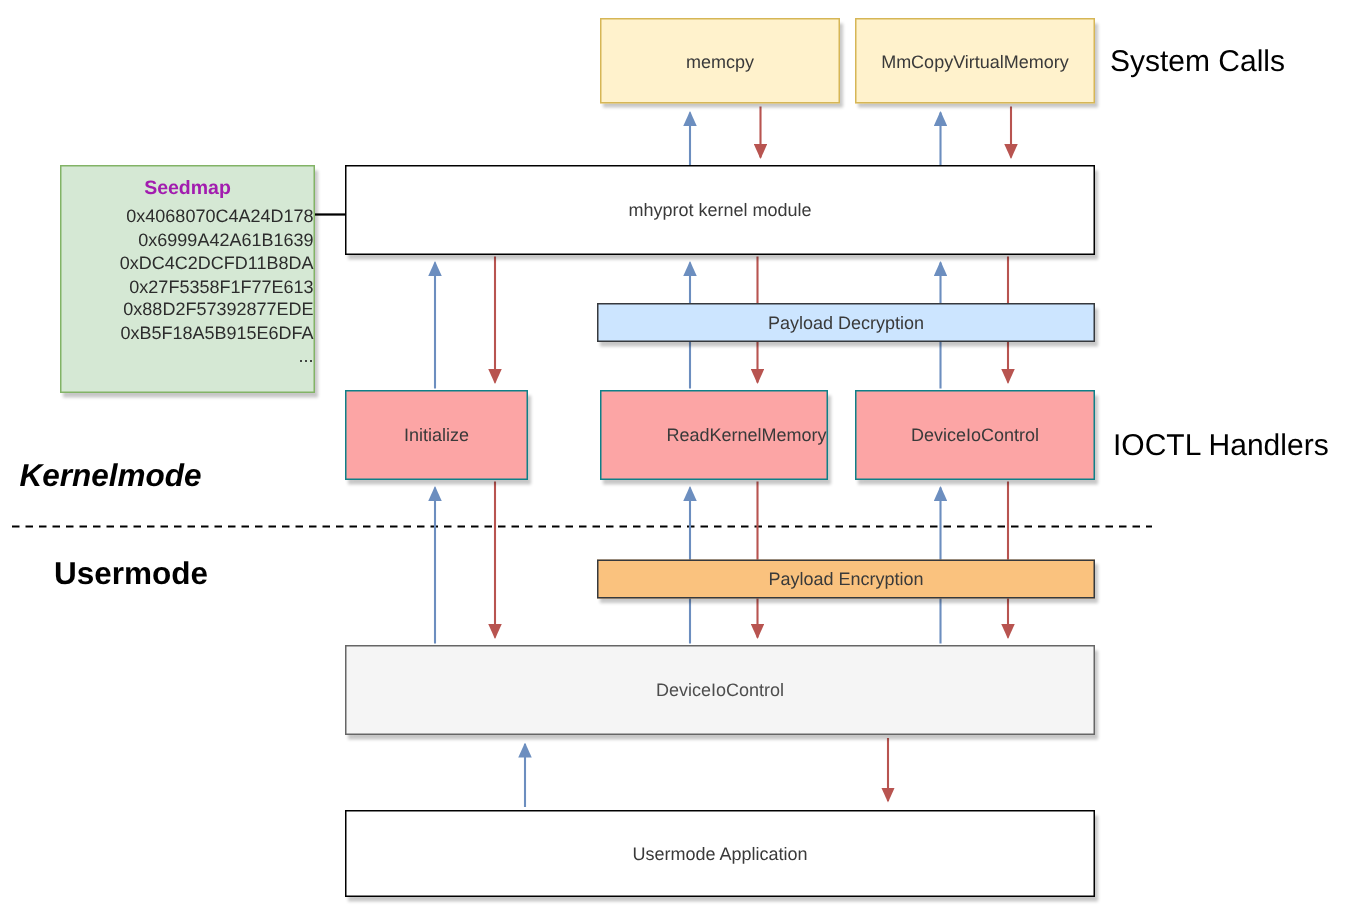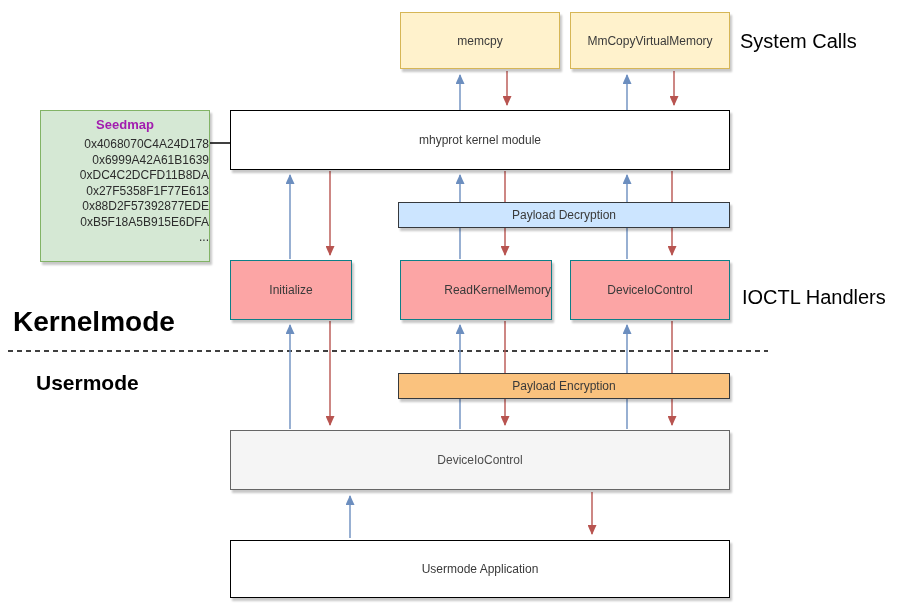--- a/index.html
+++ b/index.html
@@ -33,21 +33,21 @@
   #box-penc{left:398px;top:373px;width:332px;height:26px;}
   #box-dioc{left:230px;top:430px;width:500px;height:60px;}
   #box-uapp{left:230px;top:540px;width:500px;height:58px;}
 
   .seed-title{font-weight:bold;font-size:13px;text-align:center;color:#a21caf;margin-bottom:5px;}
   .seed-line{font-size:12px;line-height:15.5px;text-align:right;color:#2c2c2c;white-space:nowrap;}
 
   .side-label{position:absolute;z-index:3;font-size:20px;color:#000;white-space:nowrap;}
   #label-syscalls{left:740px;top:30px;}
   #label-ioctl{left:742px;top:286px;}
-  #label-kernelmode{left:13px;top:306px;font-size:28px;font-weight:bold;}
+  #label-kernelmode{left:13px;top:306px;font-size:21px;font-weight:bold;font-style:italic;}
   #label-usermode{left:12px;top:371px;font-size:21px;font-weight:bold;margin-left:24px;}
 </style>
 </head>
 <body>
 
 <div id="canvas">
 
   <svg id="arrow-layer" width="903" height="614" viewBox="0 0 903 614">
     <defs>
       <marker id="mk-blue" markerUnits="userSpaceOnUse" markerWidth="10" markerHeight="9" refX="9" refY="4.5" orient="auto">

